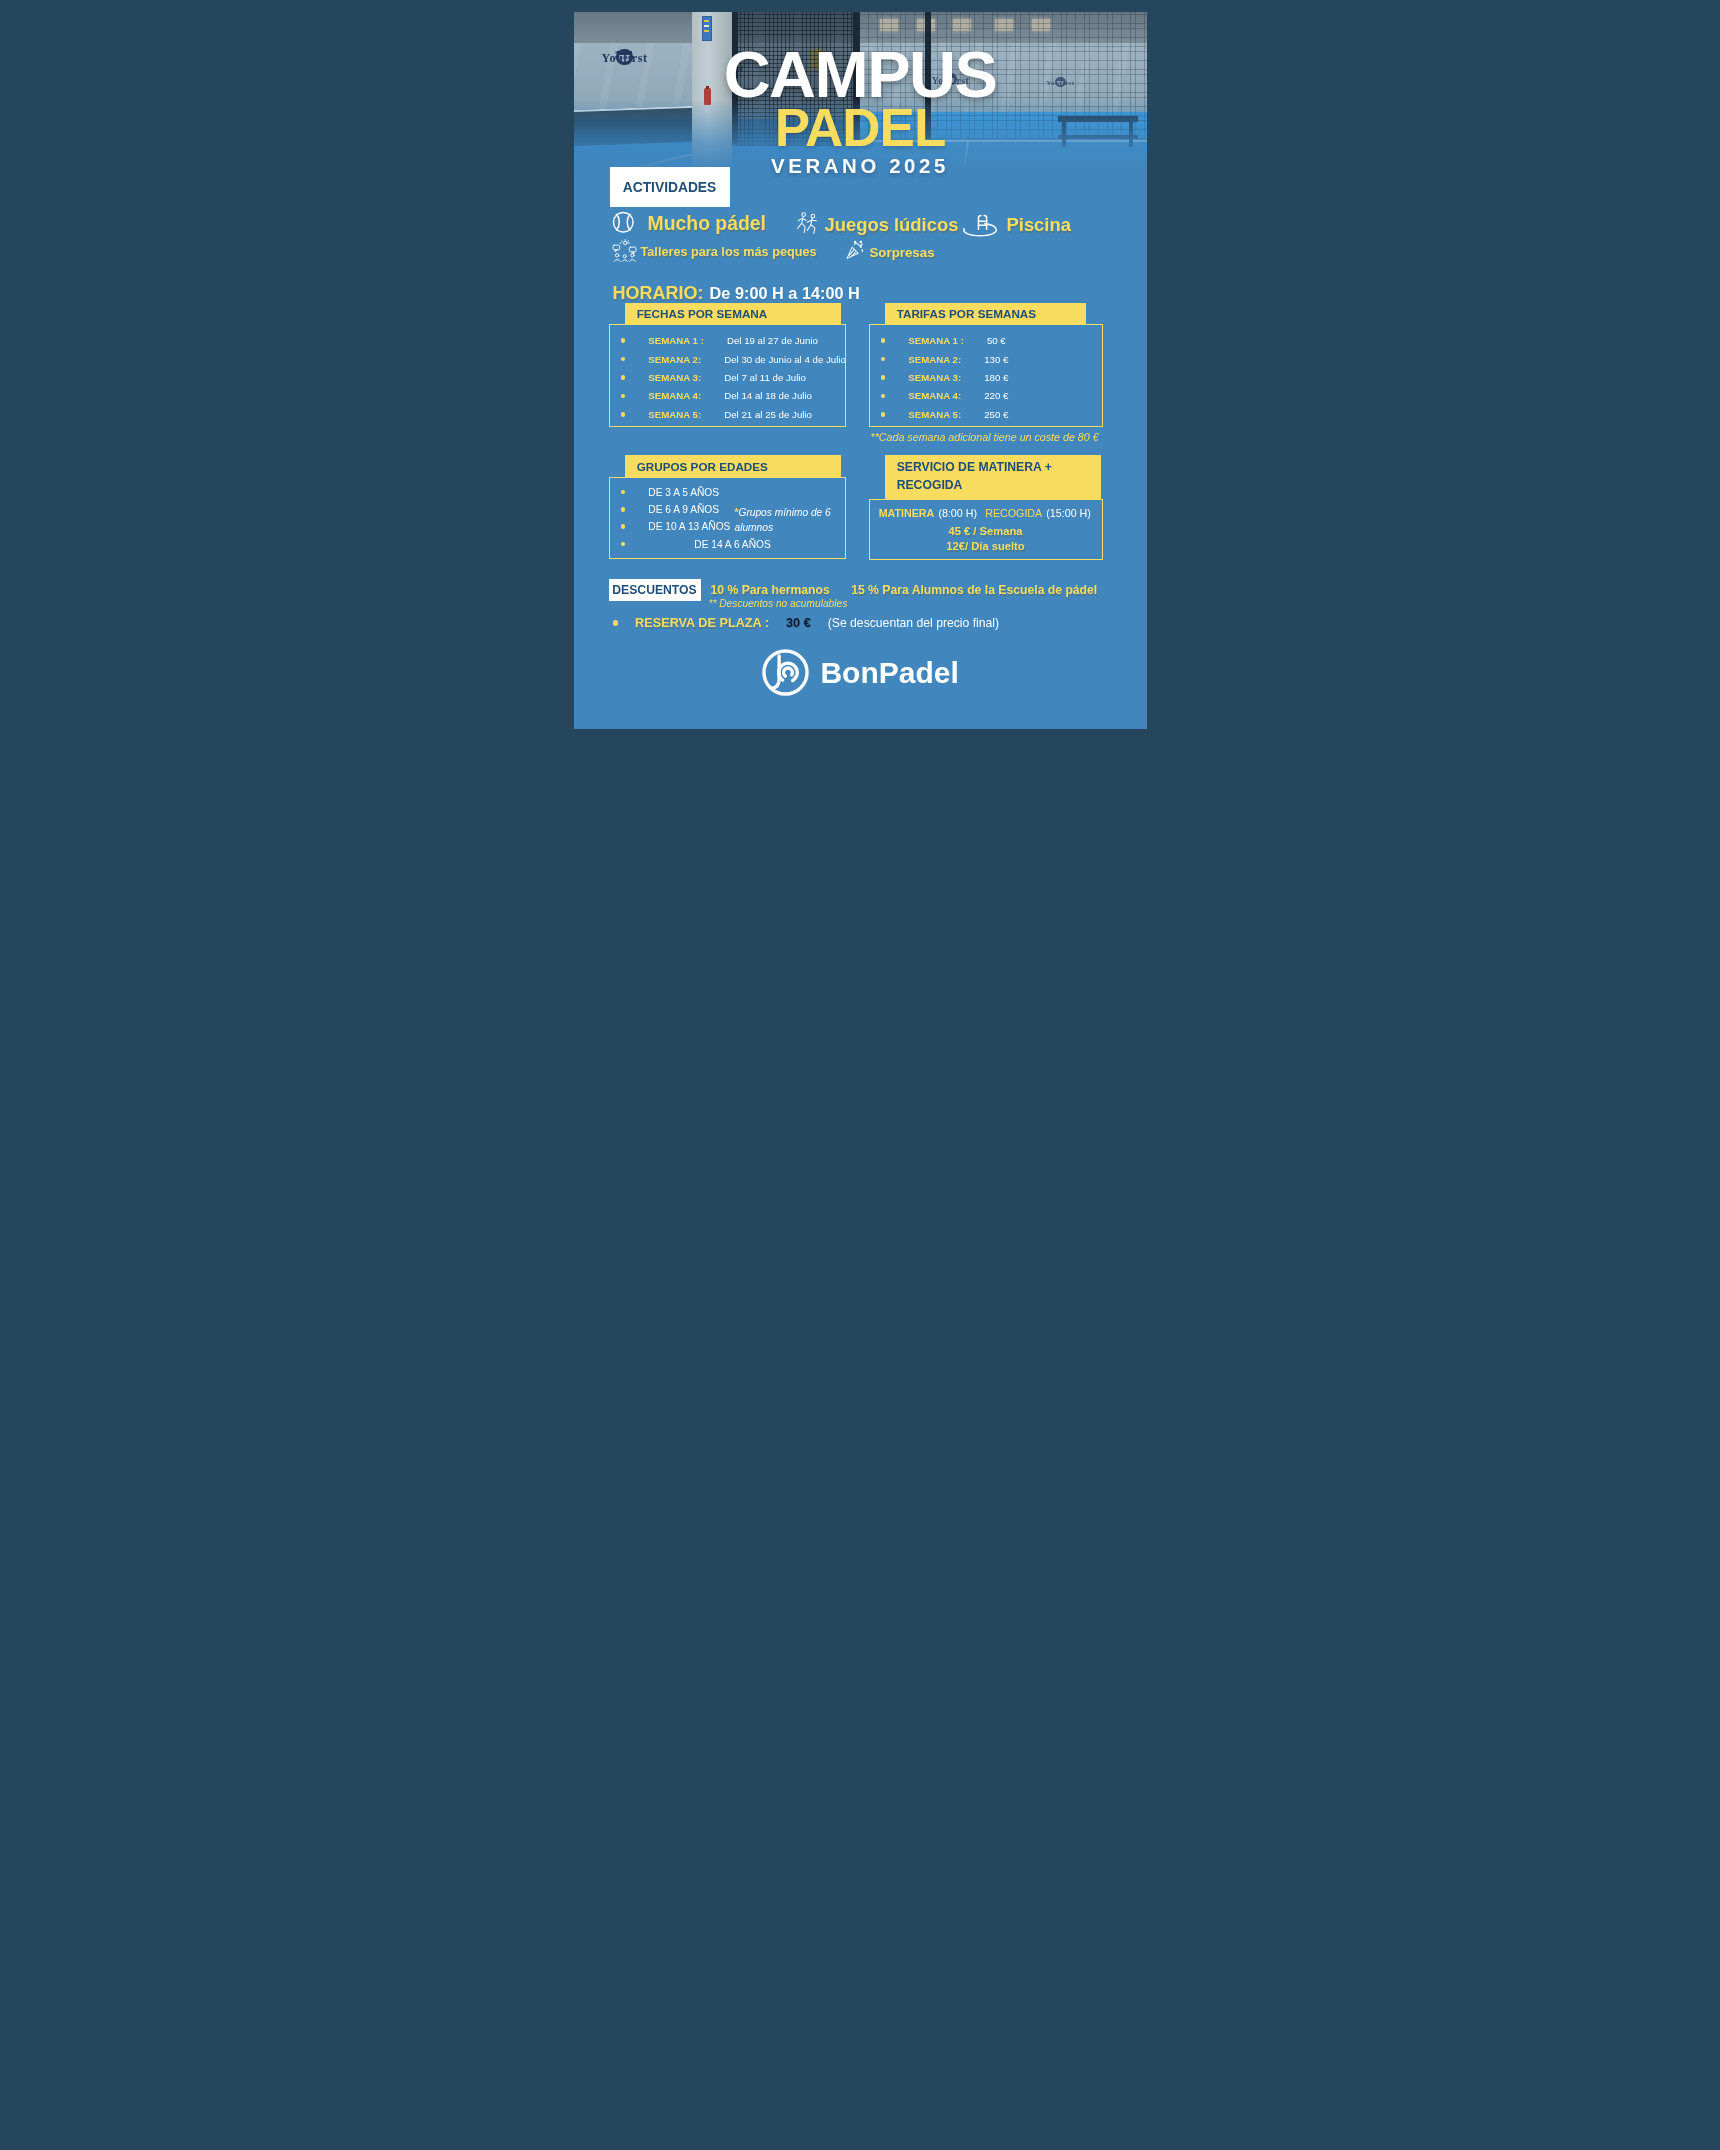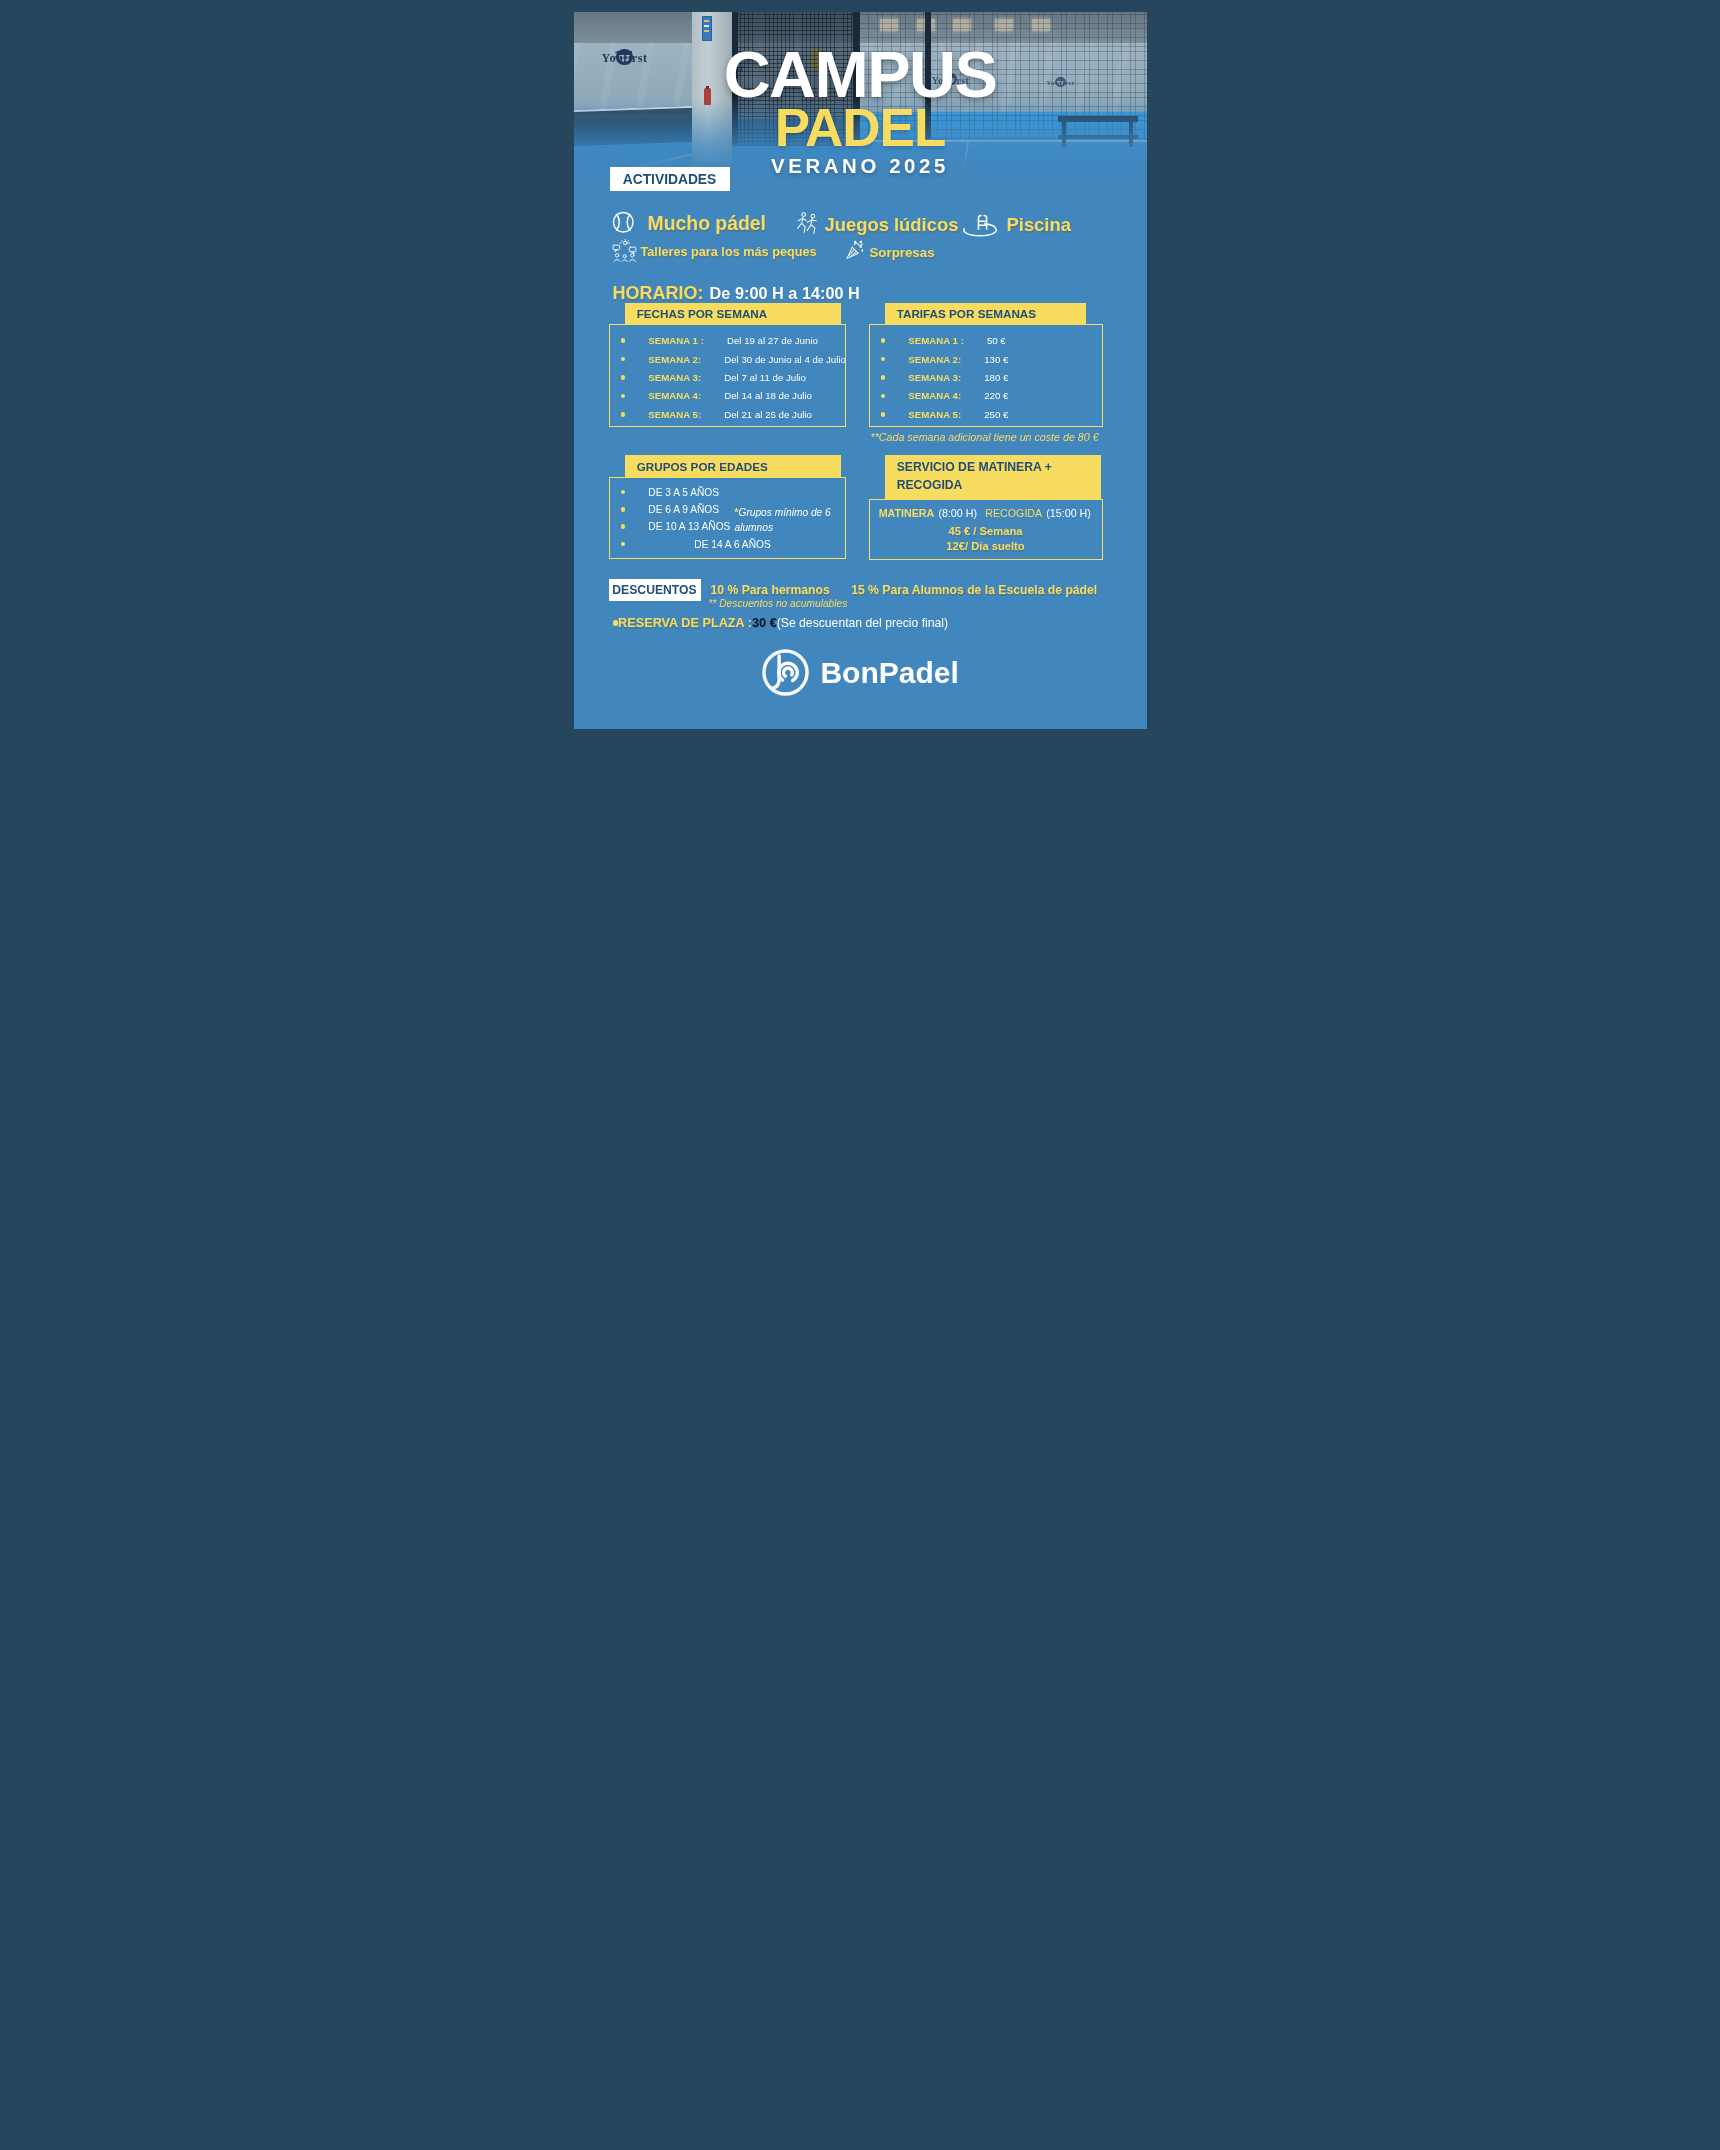--- a/index.html
+++ b/index.html
@@ -143,21 +143,21 @@
     <div class="hero-tint"></div>
     <div class="hero-fade"></div>
   </div>
 
   <div class="abs title-wrap">
     <div class="title-campus">CAMPUS</div>
     <div class="title-padel">PADEL</div>
     <div class="title-verano">VERANO 2025</div>
   </div>
 
-  <div class="abs whitebox" style="left:36px;top:155px;width:120px;height:24px;font-size:13.8px;">ACTIVIDADES</div>
+  <div class="abs whitebox" style="left:36px;top:155px;width:120px;height:40px;font-size:13.8px;">ACTIVIDADES</div>
 
   <div class="abs icon" style="left:37px;top:198px;width:24.5px;height:24.5px;z-index:6;">
     <svg viewBox="0 0 40 40" width="24.5" height="24.5">
       <circle cx="20" cy="20" r="16"></circle>
       <path d="M9 7 c6 7 6 19 0 26"></path>
       <path d="M31 7 c-6 7 -6 19 0 26"></path>
     </svg>
   </div>
   <div class="abs act-label yellow ytext-shadow" style="left:74px;top:200px;font-size:19.4px;z-index:6;">Mucho pádel</div>
 
@@ -323,21 +323,21 @@
     </div>
   </div>
 
   <div class="abs whitebox" style="left:35px;top:567px;width:92px;height:22px;font-size:12.2px;">DESCUENTOS</div>
   <div class="abs" style="left:137px;top:567px;height:22px;display:flex;align-items:center;gap:21.4px;z-index:6;white-space:nowrap;">
     <span class="yellow ytext-shadow" style="font-size:12.2px;font-weight:800;">10 % Para hermanos</span>
     <span class="yellow ytext-shadow" style="font-size:12.2px;font-weight:800;">15 % Para Alumnos de la Escuela de pádel</span>
   </div>
   <div class="abs yellow note-italic" style="left:135px;top:586px;font-size:10.2px;z-index:6;">** Descuentos no acumulables</div>
 
-  <div class="abs" style="left:39px;top:604px;display:flex;align-items:center;gap:0;z-index:6;white-space:nowrap;">
+  <div class="abs" style="left:39px;top:604px;display:flex;align-items:center;gap:17px;z-index:6;white-space:nowrap;">
     <span class="dot" style="width:5.6px;height:5.6px;"></span>
     <span class="yellow ytext-shadow" style="font-size:12.7px;font-weight:800;">RESERVA DE PLAZA :</span>
     <span class="wtext-shadow" style="font-size:12.7px;font-weight:800;color:#0f172a;">30 €</span>
     <span style="font-size:12.2px;color:#fff;">(Se descuentan del precio final)</span>
   </div>
 
   <div class="abs brand">
     <span class="icon" style="width:49px;height:49px;">
       <svg viewBox="0 0 100 100" width="49" height="49" style="stroke:#fff;fill:none;stroke-width:7;stroke-linecap:round;">
         <circle cx="50" cy="50" r="44"></circle>

